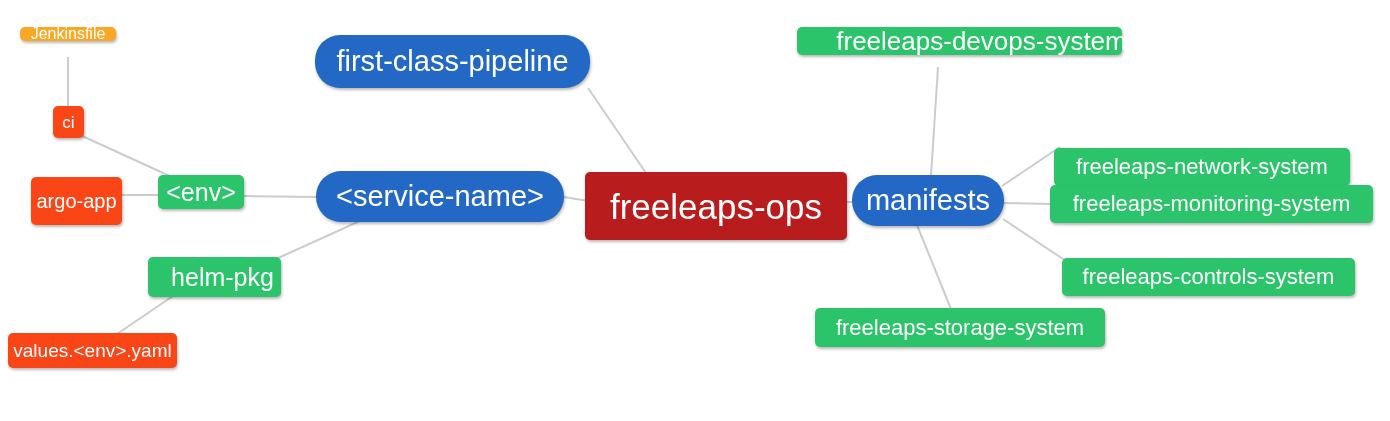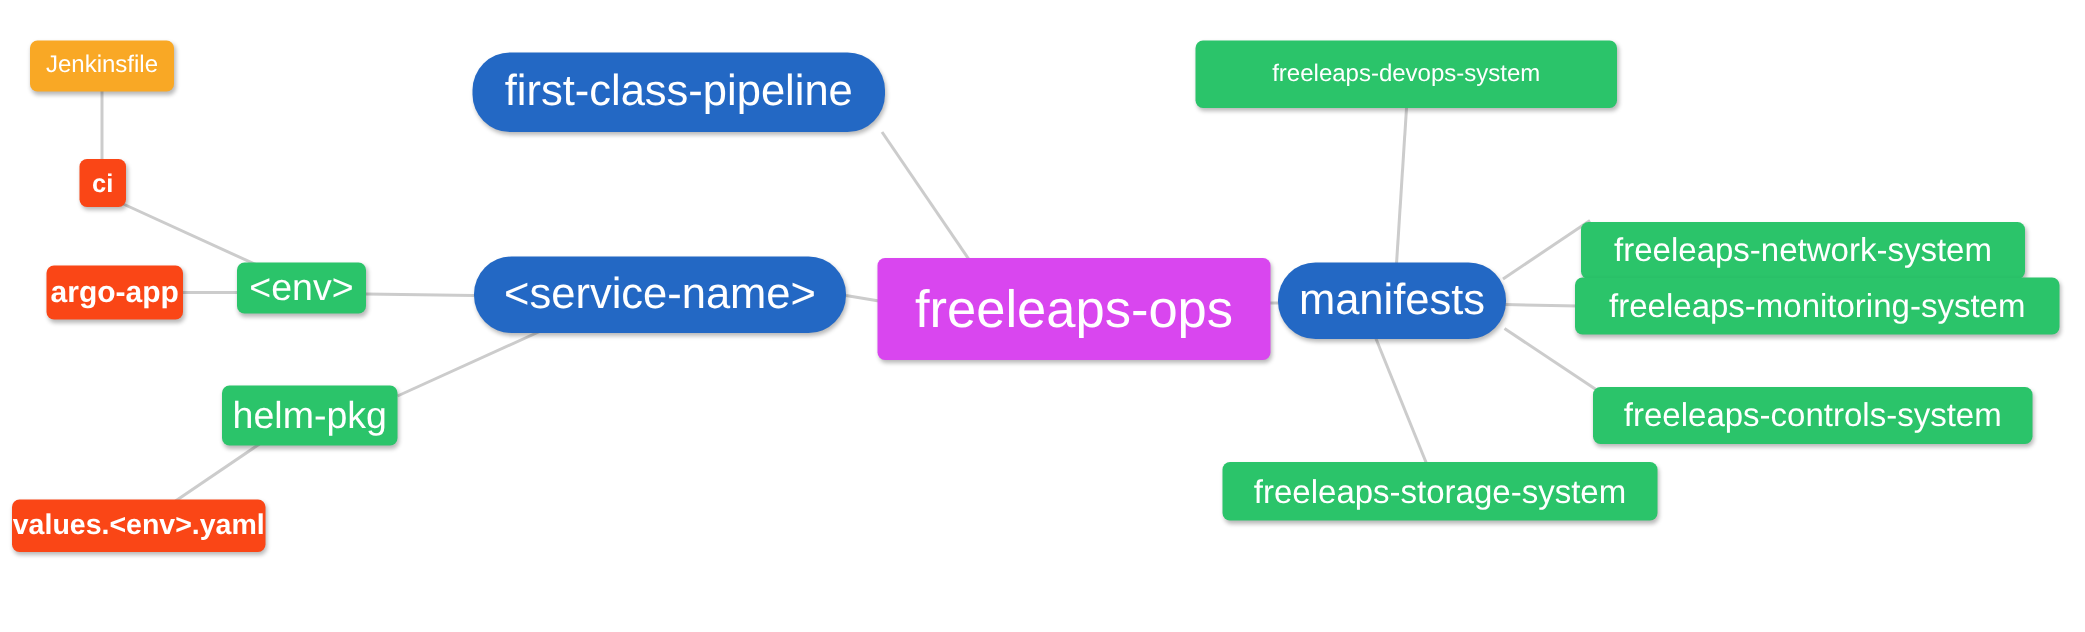--- a/index.html
+++ b/index.html
@@ -18,23 +18,23 @@
     color:#ffffff;
     border-radius:5px;
     box-shadow:1px 2px 3px rgba(0,0,0,0.28);
     white-space:nowrap;
     line-height:1;
     cursor:pointer;
     user-select:none;
   }
   .node[data-color="blue"]{background:#2368c4;border-radius:25px;}
   .node[data-color="green"]{background:#2bc46a;}
-  .node[data-color="red"]{background:#fa4616;font-weight:bold;}
+  .node[data-color="red"]{background:#fa4616;}
   .node[data-color="orange"]{background:#f9a825;}
-  .node[data-color="dark"]{background:#d946ef;}
+  .node[data-color="dark"]{background:#b91c1c;}
 </style>
 </head>
 <body>
 
 <div class="canvas">
 
   <svg class="edges" width="1390" height="421" viewBox="0 0 1390 421">
     <line x1="68" y1="57" x2="68" y2="107"></line>
     <line x1="80" y1="135" x2="185" y2="183"></line>
     <line x1="122" y1="195" x2="158" y2="195"></line>
@@ -44,41 +44,41 @@
     <line x1="588" y1="88" x2="646" y2="173"></line>
     <line x1="564" y1="197" x2="588" y2="201"></line>
     <line x1="843" y1="202" x2="856" y2="202"></line>
     <line x1="938" y1="67" x2="931" y2="176"></line>
     <line x1="1002" y1="186" x2="1060" y2="147"></line>
     <line x1="1003" y1="203" x2="1052" y2="204"></line>
     <line x1="1003" y1="219" x2="1066" y2="261"></line>
     <line x1="917" y1="225" x2="951" y2="309"></line>
   </svg>
 
-  <div class="node" style="left:20px;  top:27px;  width:96px;  height:34px; font-size:16px;" data-color="orange">Jenkinsfile</div>
+  <div class="node" style="left:20px;  top:27px;  width:96px;  height:14px; font-size:16px;" data-color="orange">Jenkinsfile</div>
 
   <div class="node" style="left:53px;  top:106px; width:31px;  height:32px; font-size:17px;" data-color="red">ci</div>
 
-  <div class="node" style="left:31px;  top:177px; width:91px;  height:36px; font-size:20px;" data-color="red">argo-app</div>
+  <div class="node" style="left:31px;  top:177px; width:91px;  height:48px; font-size:20px;" data-color="red">argo-app</div>
 
   <div class="node" style="left:158px; top:175px; width:86px;  height:34px; font-size:25px;" data-color="green">&lt;env&gt;</div>
 
-  <div class="node" style="left:148px; top:257px; width:117px; height:40px; font-size:25px;" data-color="green">helm-pkg</div>
+  <div class="node" style="left:148px; top:257px; width:117px; height:40px; font-size:25px;padding-left:16px;" data-color="green">helm-pkg</div>
 
   <div class="node" style="left:8px;   top:333px; width:169px; height:35px; font-size:19px;" data-color="red">values.&lt;env&gt;.yaml</div>
 
   <div class="node" style="left:315px; top:35px;  width:275px; height:53px; font-size:29px;" data-color="blue">first-class-pipeline</div>
 
   <div class="node" style="left:316px; top:171px; width:248px; height:51px; font-size:29px;" data-color="blue">&lt;service-name&gt;</div>
 
   <div class="node" style="left:585px; top:172px; width:262px; height:68px; font-size:35px;" data-color="dark">freeleaps-ops</div>
 
   <div class="node" style="left:852px; top:175px; width:152px; height:51px; font-size:29px;" data-color="blue">manifests</div>
 
-  <div class="node" style="left:797px; top:27px;  width:281px; height:45px; font-size:16px;" data-color="green">freeleaps-devops-system</div>
+  <div class="node" style="left:797px; top:27px;  width:281px; height:28px; font-size:26px;padding-left:44px;" data-color="green">freeleaps-devops-system</div>
 
   <div class="node" style="left:1054px;top:112px; width:296px; height:38px; font-size:22px;margin-top:36px;" data-color="green">freeleaps-network-system</div>
 
   <div class="node" style="left:1050px;top:185px; width:323px; height:38px; font-size:22px;" data-color="green">freeleaps-monitoring-system</div>
 
   <div class="node" style="left:815px; top:308px; width:290px; height:39px; font-size:22px;" data-color="green">freeleaps-storage-system</div>
 
   <div class="node" style="left:1062px;top:258px; width:293px; height:38px; font-size:22px;" data-color="green">freeleaps-controls-system</div>
 
 </div>

